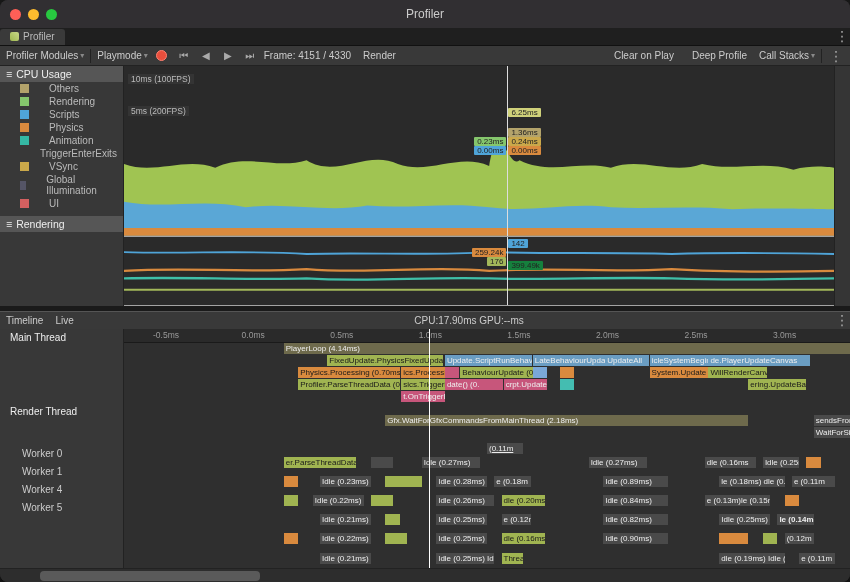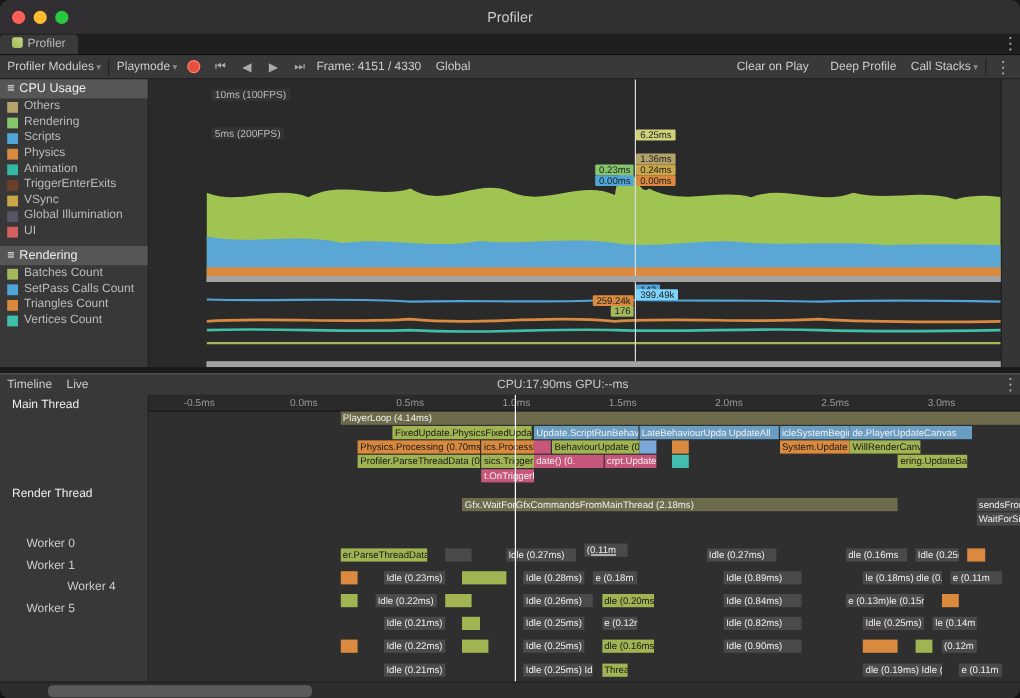--- a/index.html
+++ b/index.html
@@ -17,24 +17,24 @@
 .toolbar .drop { display:flex; align-items:center; cursor:pointer; }
 .toolbar .drop:after { content:'▾'; font-size:8px; margin-left:2px; color:#888; }
 .sep { width:1px; height:14px; background:#222; }
 .iconbtn { width:16px; height:16px; display:flex; align-items:center; justify-content:center; cursor:pointer; color:#aaa; }
 .rec { width:11px; height:11px; border-radius:50%; background:#e84e3c; border:1px solid #ff8070; }
 .spacer { flex:1; }
 .btn { padding:0 6px; cursor:pointer; }
 .body { flex:1; display:flex; overflow:hidden; }
 .sidebar-modules { width:124px; background:#383838; border-right:1px solid #222; display:flex; flex-direction:column; font-size:10px; }
 .modhead { background:#565656; padding:2px 6px; color:#eee; font-size:10.5px; display:flex; align-items:center; gap:4px; }
-.mod-row { padding:1px 6px; color:#bbb; display:flex; align-items:flex-end; gap:5px; }
+.mod-row { padding:1px 20px; color:#bbb; display:flex; align-items:center; gap:20px; }
 .swatch { width:9px; height:9px; }
 .chartarea { flex:1; background:#2a2a2a; display:flex; flex-direction:column; }
-.chart { flex:1; position:relative; border-bottom:5px solid #a3a3a3; overflow:hidden;margin-left:48px; }
+.chart { flex:1; position:relative; border-bottom:1px solid #a3a3a3; overflow:hidden; }
 .grid-lbl { position:absolute; font-size:8.5px; color:#bbb; background:rgba(60,60,60,.6); padding:0 3px; }
 .scrub { position:absolute; top:0; bottom:0; width:1px; background:#ddd; }
 .badge { position:absolute; font-size:8px; padding:0 3px; color:#222; border-radius:1px; white-space:nowrap; }
 svg { position:absolute; inset:0; width:100%; height:100%; }
 .divider { height:5px; background:#1a1a1a; cursor:row-resize; }
 .tl-toolbar { height:18px; background:#393939; display:flex; align-items:center; font-size:10px; color:#ccc; border-top:1px solid #555; }
 .tl-toolbar .left { width:124px; padding:0 6px; display:flex; align-items:center; gap:6px; }
 .tl-toolbar .cpu { margin:0 auto; }
 .timeline-area { flex:1; display:flex; overflow:hidden; position:relative; }
 .tl-tracks { width:124px; background:#383838; border-right:1px solid #222; font-size:10px; color:#ccc; overflow-y:auto; }
@@ -83,21 +83,21 @@
         <span>Playmode</span>
       </div>
     <div class="iconbtn">
         <div class="rec"></div>
       </div>
     <div class="iconbtn">⏮</div>
     <div class="iconbtn">◀</div>
     <div class="iconbtn">▶</div>
     <div class="iconbtn">⏭</div>
     <span>Frame: 4151 / 4330</span>
-    <span class="btn">Global</span>
+    <span class="btn">Render</span>
     <div class="spacer"></div>
     <span class="btn">Clear on Play</span>
     <span class="btn">Deep Profile</span>
     <div class="drop">
         <span>Call Stacks</span>
       </div>
     <div class="sep"></div>
     <div class="iconbtn">
         <span class="dots-v">⋮</span>
       </div>
@@ -144,38 +144,20 @@
           </div>
           <div class="mod-row">
             <span class="swatch" style="background: rgb(212, 96, 96);"></span>
             <span>UI</span>
           </div>
         </div>
       <div style="height:6px"></div>
       <div class="modhead">
           <span>≡</span>
           <span>Rendering</span>
-        </div>
-      <div id="render-items">
-          <div class="mod-row">
-            <span class="swatch" style="background: rgb(163, 184, 90);"></span>
-            <span>Batches Count</span>
-          </div>
-          <div class="mod-row">
-            <span class="swatch" style="background: rgb(79, 164, 216);"></span>
-            <span>SetPass Calls Count</span>
-          </div>
-          <div class="mod-row">
-            <span class="swatch" style="background: rgb(217, 138, 62);"></span>
-            <span>Triangles Count</span>
-          </div>
-          <div class="mod-row">
-            <span class="swatch" style="background: rgb(63, 191, 168);"></span>
-            <span>Vertices Count</span>
-          </div>
         </div>
     </div>
 
     <div class="chartarea">
       <div class="chart" style="flex:3">
         <svg viewBox="0 0 700 90" preserveAspectRatio="none">
           <path d="M0,90 L0,52 C30,58 60,48 90,54 C120,46 150,55 180,50 C210,60 240,44 270,52 C300,58 330,46 360,53 C370,22 378,56 390,50 C420,58 450,50 480,54 C510,48 540,58 570,52 C600,56 630,50 660,55 C680,52 700,54 700,54 L700,90 Z" fill="#a0c452"></path>
           <path d="M0,90 L0,72 C40,76 80,70 120,75 C160,72 200,78 240,74 C280,76 320,72 360,75 C400,78 440,72 480,75 C520,76 560,74 600,76 C640,75 700,76 700,76 L700,90 Z" fill="#5aa7d6"></path>
           <path d="M0,90 L0,86 L700,86 L700,90 Z" fill="#d98a3e"></path>
         </svg>
@@ -197,21 +179,21 @@
         <svg viewBox="0 0 700 36" preserveAspectRatio="none">
           <path d="M0,18 C60,16 120,19 180,17 C240,20 300,15 360,18 C420,16 480,19 540,17 C600,19 700,18 700,18" stroke="#d98a3e" fill="none" stroke-width="1.2"></path>
           <path d="M0,22 C60,21 120,23 180,22 C240,24 300,21 360,22 C420,23 480,21 540,22 C600,23 700,22 700,22" stroke="#3fbfa8" fill="none" stroke-width="1.2"></path>
           <path d="M0,8 C60,9 120,7 180,9 C240,8 300,10 360,8 C420,9 480,8 540,9 C600,8 700,9 700,9" stroke="#4fa4d8" fill="none" stroke-width="1"></path>
           <path d="M0,28 L700,28" stroke="#a3b85a" fill="none" stroke-width="1"></path>
         </svg>
         <div class="scrub" style="left:54%"></div>
         <div id="render-badges">
             <div class="badge" style="background: rgb(79, 164, 216); top: 2px; left: 54%; margin-left: 1px;">142</div>
             <div class="badge" style="background: rgb(217, 138, 62); top: 11px; right: 46%; margin-right: 1px;">259.24k</div>
-            <div class="badge" style="background: #7dd3fc; top: 6px; left: 54%; margin-left: 1px; text-align: center;">399.49k</div>
+            <div class="badge" style="background: #15803d; top: 24px; left: 54%; margin-left: 1px; text-align: center;">399.49k</div>
             <div class="badge" style="background: rgb(163, 184, 90); top: 20px; right: 46%; margin-right: 1px;">176</div>
           </div>
       </div>
     </div>
     <div class="stack-col"></div>
   </div>
 
   <div class="divider"></div>
 
   <div class="tl-toolbar">
@@ -227,21 +209,21 @@
   </div>
 
   <div class="timeline-area">
     <div class="tl-tracks" id="tl-tracks">
         <div class="track-lbl section">Main Thread</div>
         <div style="height: 56px;"></div>
         <div class="track-lbl section">Render Thread</div>
         <div style="height: 24px;"></div>
         <div class="track-lbl" style="padding-left: 22px;">Worker 0</div>
         <div class="track-lbl" style="padding-left: 22px;">Worker 1</div>
-        <div class="track-lbl" style="padding-left: 40px; margin-left: 16px;">Worker 4</div>
+        <div class="track-lbl" style="padding-left: 22px;">Worker 4</div>
         <div class="track-lbl" style="padding-left: 22px;">Worker 5</div>
       </div>
 
     <div class="tl-canvas">
       <div class="time-ruler" id="ruler">
           <span style="left: 4%;">-0.5ms</span>
           <span style="left: 16.2%;">0.0ms</span>
           <span style="left: 28.4%;">0.5ms</span>
           <span style="left: 40.6%;">1.0ms</span>
           <span style="left: 52.8%;">1.5ms</span>
@@ -271,21 +253,21 @@
           <div class="seg text" style="left: 52.3%; width: 6%; top: 36px; background: rgb(199, 86, 123);">crpt.Update() [Invoke] (0.</div>
           <div class="seg" style="left: 60%; width: 2%; top: 36px; background: rgb(68, 189, 177);"></div>
           <div class="seg" style="left: 86%; width: 8%; top: 36px; background: rgb(160, 180, 81);">ering.UpdateBatches</div>
           <div class="seg text" style="left: 38.2%; width: 6%; top: 48px; background: rgb(199, 86, 123);">t.OnTriggerEnter() [Invo</div>
           <div class="seg text" style="left: 36%; width: 50%; top: 72px; background: rgb(110, 106, 76);">Gfx.WaitForGfxCommandsFromMainThread (2.18ms)</div>
           <div class="seg text" style="left: 95%; width: 5%; top: 72px; background: rgb(74, 74, 74);">sendsFromM</div>
           <div class="seg text" style="left: 95%; width: 5%; top: 84px; background: rgb(74, 74, 74);">WaitForSig</div>
           <div class="seg" style="left: 22%; width: 10%; top: 114px; background: rgb(160, 180, 81);">er.ParseThreadData (0.38</div>
           <div class="seg text" style="left: 34%; width: 3%; top: 114px; background: rgb(74, 74, 74);"></div>
           <div class="seg text" style="left: 41%; width: 8%; top: 114px; background: rgb(74, 74, 74);">Idle (0.27ms)</div>
-          <div class="seg text" style="left: 50%; width: 5%; top: 110px; background: rgb(74, 74, 74); text-decoration: underline;">(0.11m</div>
+          <div class="seg text" style="left: 50%; width: 5%; top: 100px; background: rgb(74, 74, 74); text-decoration: underline;">(0.11m</div>
           <div class="seg text" style="left: 64%; width: 8%; top: 114px; background: rgb(74, 74, 74);">Idle (0.27ms)</div>
           <div class="seg text" style="left: 80%; width: 7%; top: 114px; background: rgb(74, 74, 74);">dle (0.16ms</div>
           <div class="seg text" style="left: 88%; width: 5%; top: 114px; background: rgb(74, 74, 74);">Idle (0.25m)</div>
           <div class="seg" style="left: 94%; width: 2%; top: 114px; background: rgb(217, 138, 62);"></div>
           <div class="seg" style="left: 22%; width: 2%; top: 133.2px; background: rgb(217, 138, 62);"></div>
           <div class="seg text" style="left: 27%; width: 7%; top: 133.2px; background: rgb(74, 74, 74);">Idle (0.23ms)</div>
           <div class="seg" style="left: 36%; width: 5%; top: 133.2px; background: rgb(160, 180, 81);"></div>
           <div class="seg text" style="left: 43%; width: 7%; top: 133.2px; background: rgb(74, 74, 74);">Idle (0.28ms)</div>
           <div class="seg text" style="left: 51%; width: 5%; top: 133.2px; background: rgb(74, 74, 74);">e (0.18m</div>
           <div class="seg text" style="left: 66%; width: 9%; top: 133.2px; background: rgb(74, 74, 74);">Idle (0.89ms)</div>
@@ -298,21 +280,21 @@
           <div class="seg" style="left: 52%; width: 6%; top: 152.4px; background: rgb(160, 180, 81);">dle (0.20ms) Thread</div>
           <div class="seg text" style="left: 66%; width: 9%; top: 152.4px; background: rgb(74, 74, 74);">Idle (0.84ms)</div>
           <div class="seg text" style="left: 80%; width: 9%; top: 152.4px; background: rgb(74, 74, 74);">e (0.13m)le (0.15m)le (0.15m</div>
           <div class="seg" style="left: 91%; width: 2%; top: 152.4px; background: rgb(217, 138, 62);"></div>
           <div class="seg text" style="left: 27%; width: 7%; top: 171.6px; background: rgb(74, 74, 74);">Idle (0.21ms)</div>
           <div class="seg" style="left: 36%; width: 2%; top: 171.6px; background: rgb(160, 180, 81);"></div>
           <div class="seg text" style="left: 43%; width: 7%; top: 171.6px; background: rgb(74, 74, 74);">Idle (0.25ms)</div>
           <div class="seg text" style="left: 52%; width: 4%; top: 171.6px; background: rgb(74, 74, 74);">e (0.12m</div>
           <div class="seg text" style="left: 66%; width: 9%; top: 171.6px; background: rgb(74, 74, 74);">Idle (0.82ms)</div>
           <div class="seg text" style="left: 82%; width: 7%; top: 171.6px; background: rgb(74, 74, 74);">Idle (0.25ms)</div>
-          <div class="seg text" style="left: 90%; width: 5%; top: 171.6px; background: rgb(74, 74, 74);">le (0.14m</div>
+          <div class="seg text" style="left: 90%; width: 5%; top: 171.6px; background: rgb(74, 74, 74); font-weight: bold;">le (0.14m</div>
           <div class="seg" style="left: 22%; width: 2%; top: 190.8px; background: rgb(217, 138, 62);"></div>
           <div class="seg text" style="left: 27%; width: 7%; top: 190.8px; background: rgb(74, 74, 74);">Idle (0.22ms)</div>
           <div class="seg" style="left: 36%; width: 3%; top: 190.8px; background: rgb(160, 180, 81);"></div>
           <div class="seg text" style="left: 43%; width: 7%; top: 190.8px; background: rgb(74, 74, 74);">Idle (0.25ms)</div>
           <div class="seg" style="left: 52%; width: 6%; top: 190.8px; background: rgb(160, 180, 81);">dle (0.16ms) Thread</div>
           <div class="seg text" style="left: 66%; width: 9%; top: 190.8px; background: rgb(74, 74, 74);">Idle (0.90ms)</div>
           <div class="seg" style="left: 82%; width: 4%; top: 190.8px; background: rgb(217, 138, 62);"></div>
           <div class="seg" style="left: 88%; width: 2%; top: 190.8px; background: rgb(160, 180, 81);"></div>
           <div class="seg text" style="left: 91%; width: 4%; top: 190.8px; background: rgb(74, 74, 74);">(0.12m</div>
           <div class="seg text" style="left: 27%; width: 7%; top: 210px; background: rgb(74, 74, 74);">Idle (0.21ms)</div>

